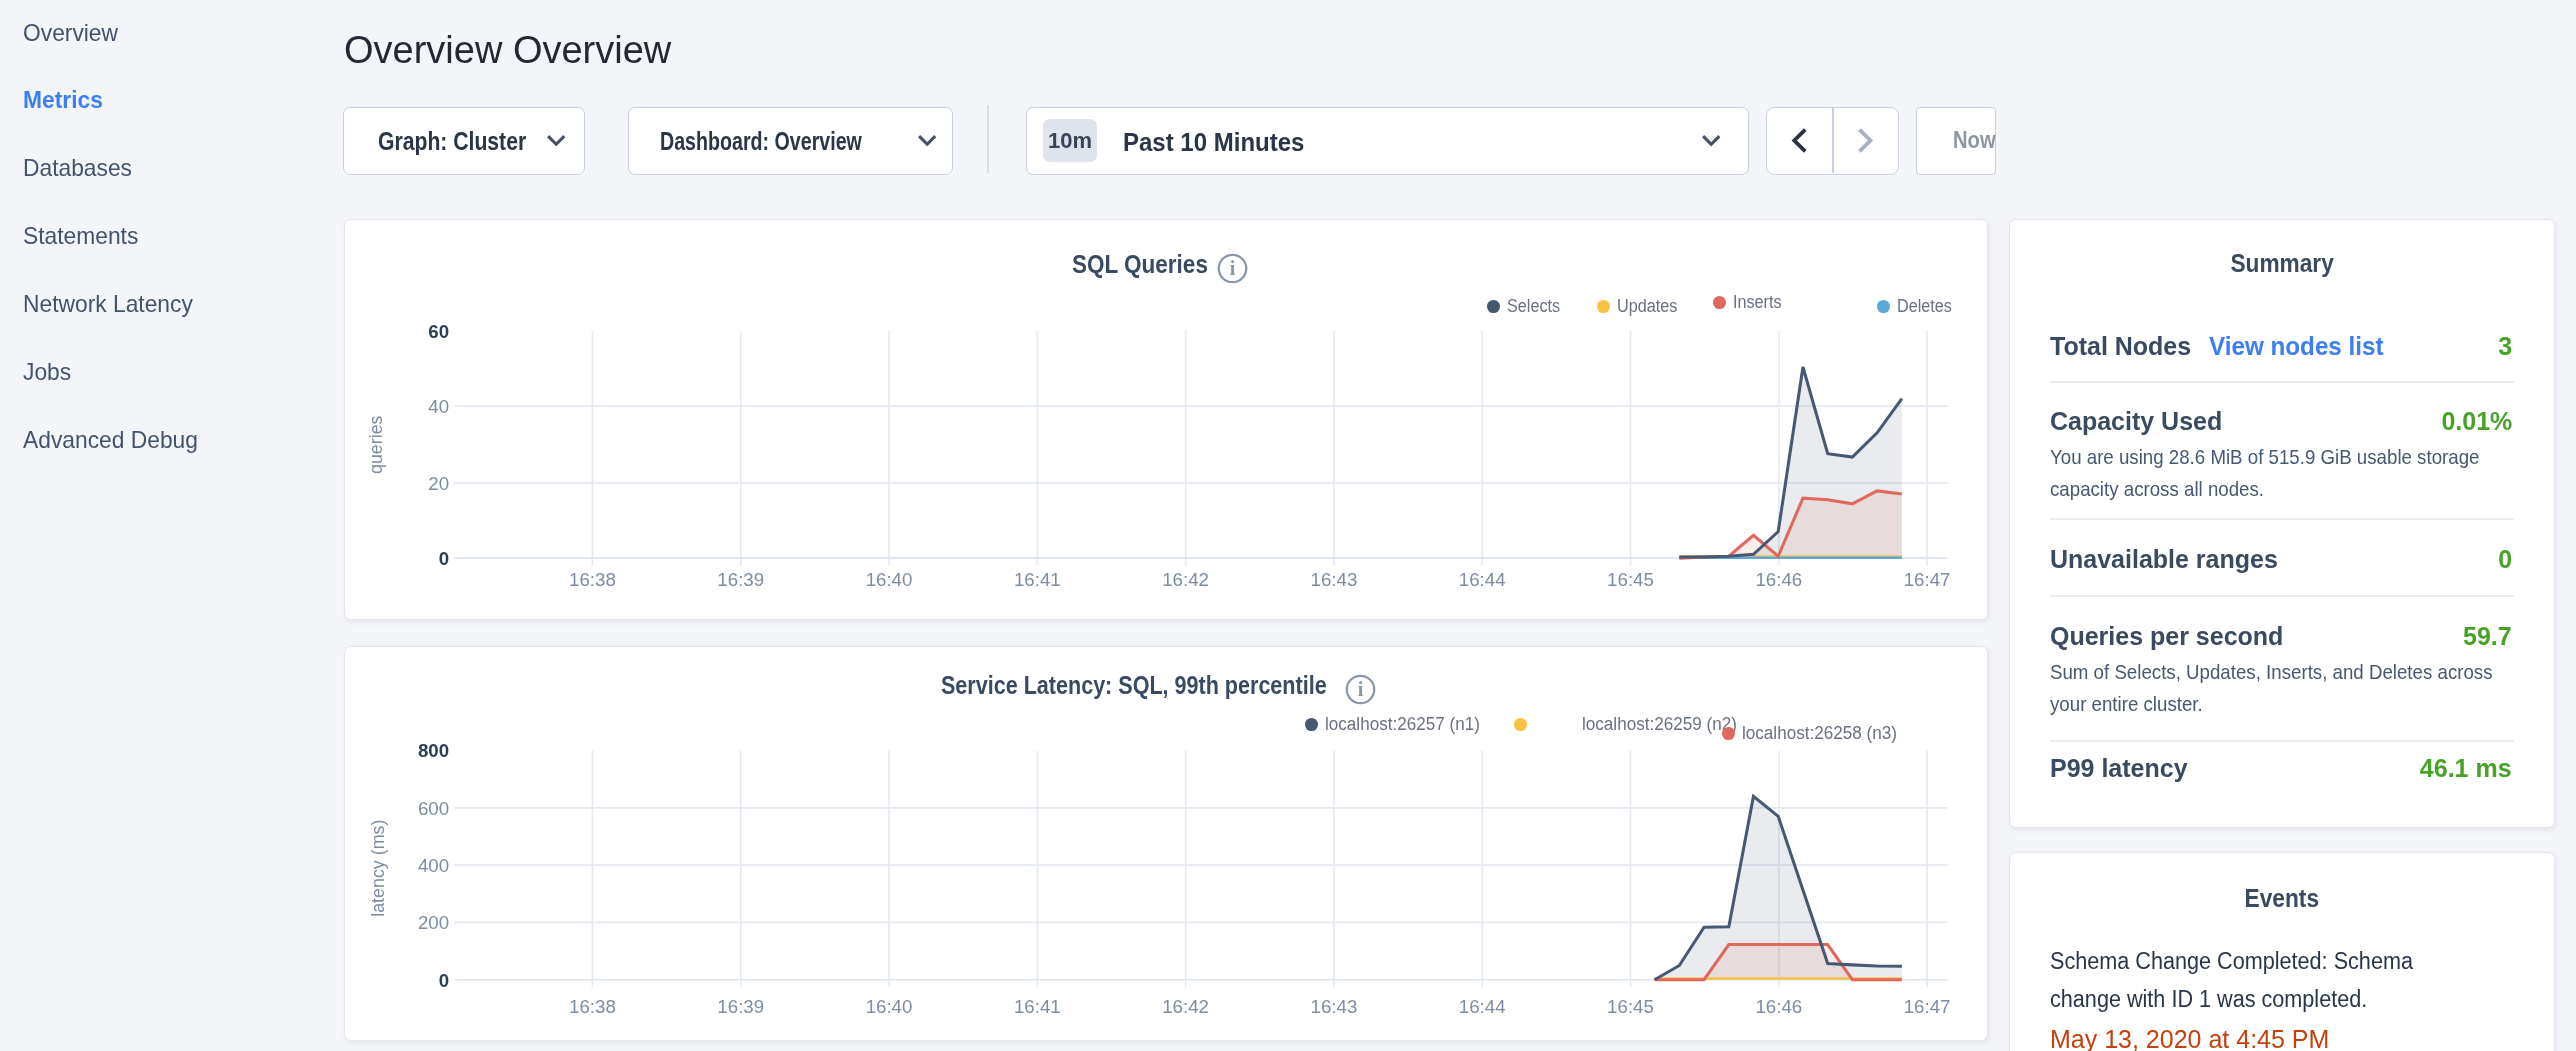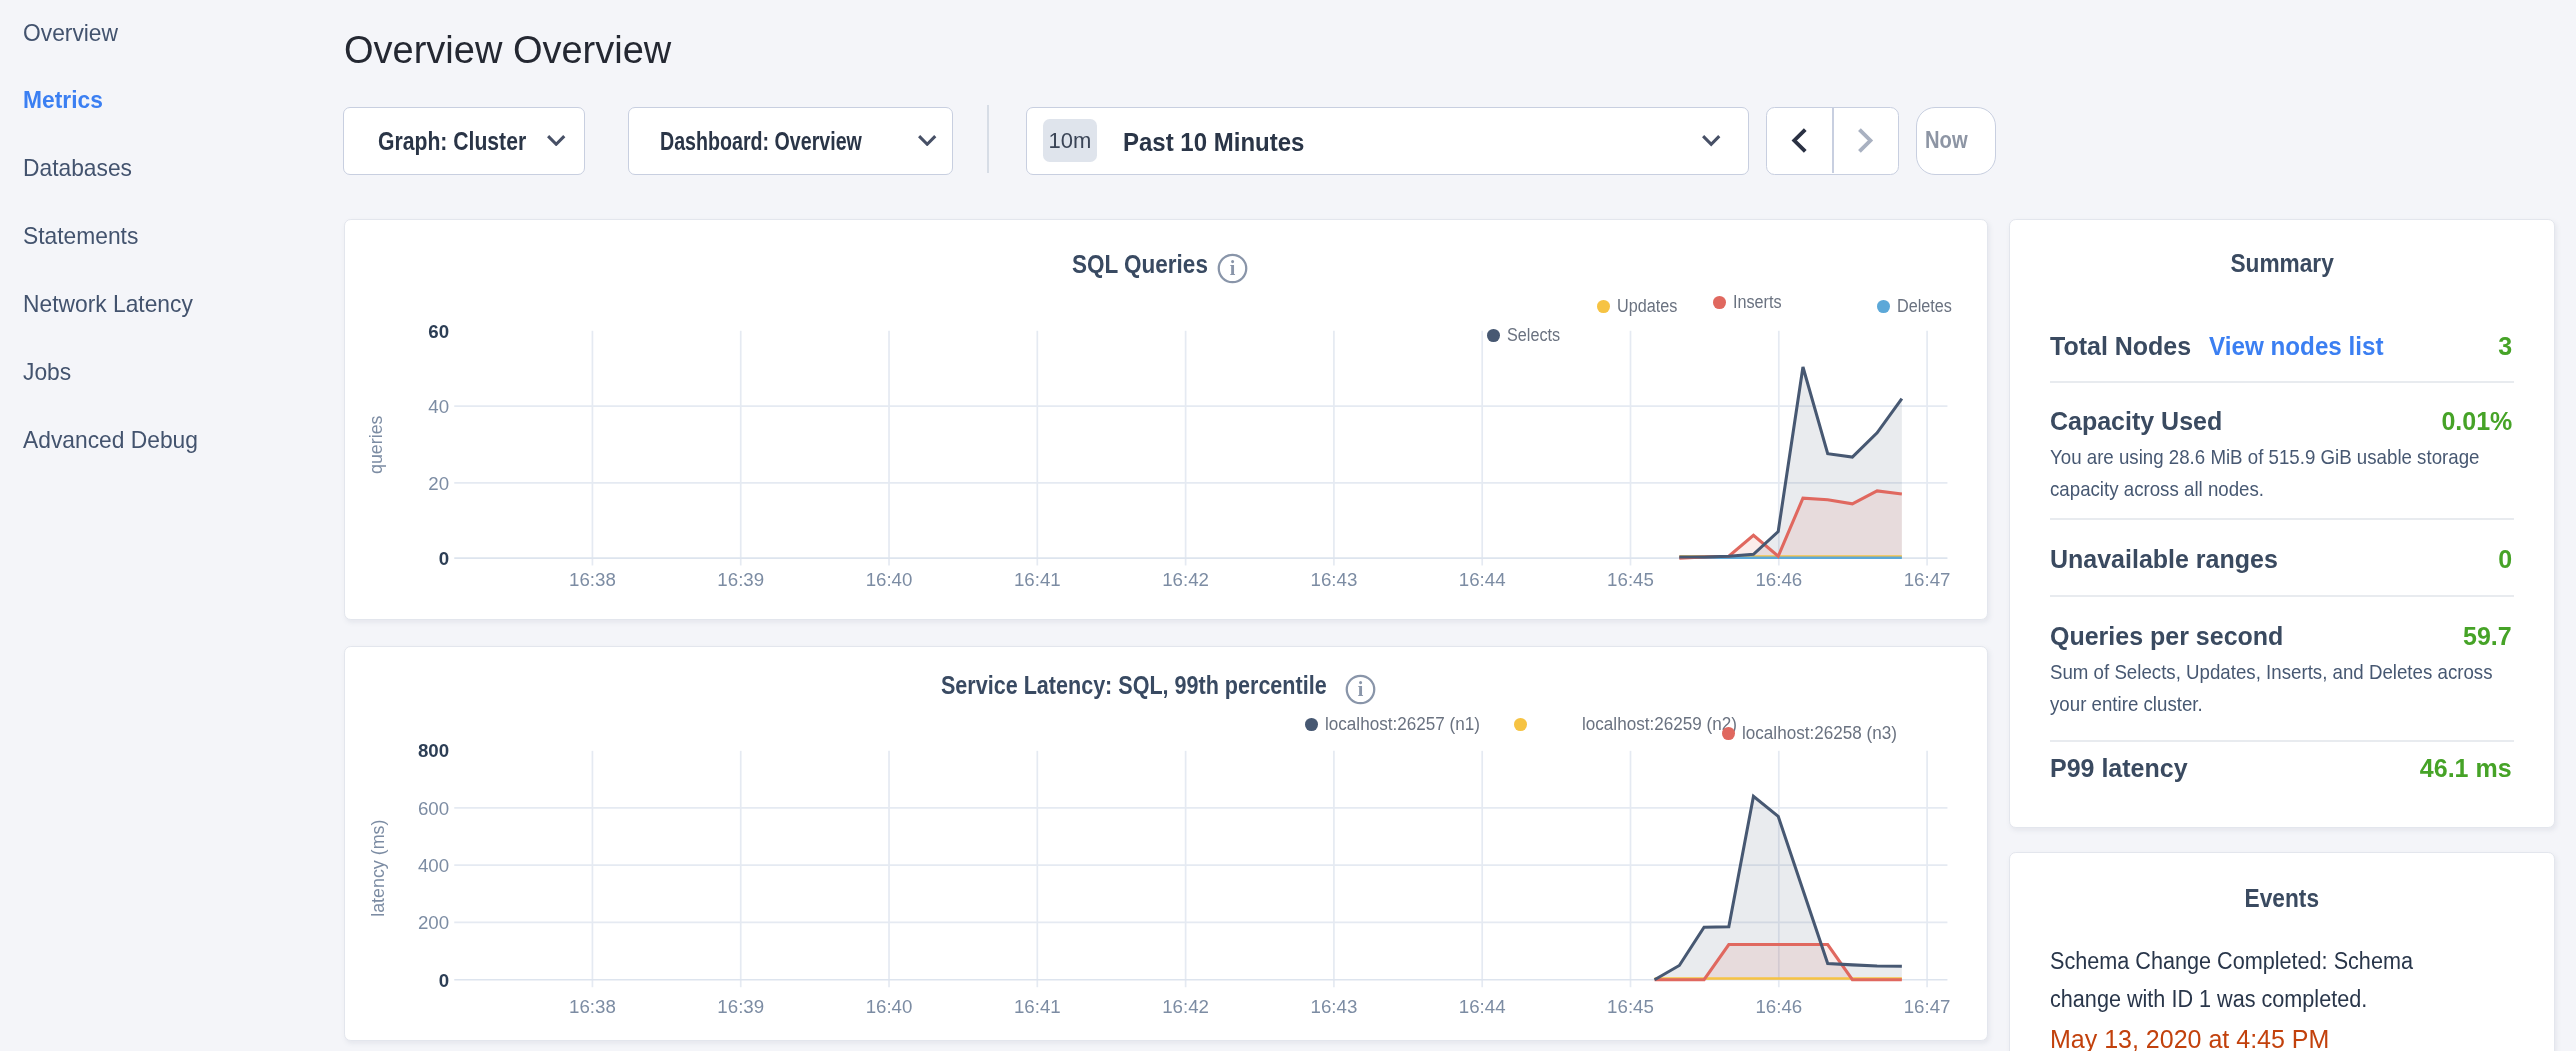--- a/index.html
+++ b/index.html
@@ -41,56 +41,56 @@
     </svg>
 </div>
 <div class="btn" style="left:628px; width:325px;">
   <span class="btnlabel abs sx" style="left:31px; top:18.7px; transform:scaleX(0.77);">Dashboard: Overview</span>
   <svg class="abs" style="left:288px; top:25.5px;" width="20.4" height="12.8" viewBox="0 0 24 15">
       <polyline points="2.5,2.5 12,12 21.5,2.5" fill="none" stroke="#475066" stroke-width="3.6"></polyline>
     </svg>
 </div>
 <div class="abs" style="left:987px; top:105px; width:1.7px; height:68px; background:#d7dde6;"></div>
 <div class="btn" style="left:1026px; width:723px;">
-  <div class="abs" style="left:16px; top:11px; width:54px; height:43px; background:#dfe4ec; border-radius:6.8px; text-align:center; line-height:43px; font-size:22px; font-weight:400; color:#3a4456;">10m</div>
+  <div class="abs" style="left:16px; top:11px; width:54px; height:43px; background:#dfe4ec; border-radius:6.8px; text-align:center; line-height:43px; font-size:22px; font-weight:700; color:#3a4456;">10m</div>
   <span class="btnlabel abs sx" style="left:96px; top:19.6px; font-size:25px; transform:scaleX(0.96);">Past 10 Minutes</span>
   <svg class="abs" style="left:674px; top:26px;" width="20.4" height="12.8" viewBox="0 0 24 15">
       <polyline points="2.5,2.5 12,12 21.5,2.5" fill="none" stroke="#475066" stroke-width="3.6"></polyline>
     </svg>
 </div>
 <div class="btn" style="left:1766px; width:133px; border-radius:8.5px;">
   <div class="abs" style="left:65px; top:0; width:1.7px; height:65px; background:#c8cfe0;"></div>
   <svg class="abs" style="left:23px; top:18.7px;" width="18.7" height="27" viewBox="0 0 22 32">
       <polyline points="18,3 5,16 18,29" fill="none" stroke="#2a3143" stroke-width="4.6"></polyline>
     </svg>
   <svg class="abs" style="left:89px; top:18.7px;" width="18.7" height="27" viewBox="0 0 22 32">
       <polyline points="4,3 17,16 4,29" fill="none" stroke="#a9b1c1" stroke-width="4.6"></polyline>
     </svg>
 </div>
-<div class="btn" style="left:1916px; width:80px; border-radius:19px; text-align:left; line-height:63px;"><span class="sx" style="font-size:24px; font-weight:700; color:#8d95a4; transform:scaleX(0.84); transform-origin:50% 50%; position:relative; left:4.3px;">Now</span></div>
+<div class="btn" style="left:1916px; width:80px; border-radius:4px; text-align:right; line-height:63px;"><span class="sx" style="font-size:24px; font-weight:700; color:#8d95a4; transform:scaleX(0.84); transform-origin:50% 50%; position:relative; left:4.3px;">Now</span></div>
 
 <div class="card" style="left:344px; top:219px; width:1644px; height:401px;"></div>
 <div class="card" style="left:344px; top:646px; width:1644px; height:395px;"></div>
 
 <div class="abs" style="left:1072px; top:252px; height:25px; display:flex; align-items:flex-end;">
   <span class="ctitle sx" style="transform:scaleX(0.90); line-height:25px;">SQL Queries</span>
 </div>
 <svg class="abs" style="left:1217px; top:253px;" width="31" height="31" viewBox="0 0 37 37">
     <circle cx="18.5" cy="18.5" r="16.4" fill="none" stroke="#8995a9" stroke-width="2.7"></circle>
     <text x="18.5" y="26.5" text-anchor="middle" font-family="Liberation Serif" font-size="24" font-weight="700" fill="#8995a9">i</text>
   </svg>
 <div class="abs" style="left:941px; top:673px; height:25px; display:flex; align-items:center;">
   <span class="ctitle sx" style="transform:scaleX(0.862); line-height:25px;">Service Latency: SQL, 99th percentile</span>
 </div>
 <svg class="abs" style="left:1345px; top:674px;" width="31" height="31" viewBox="0 0 37 37">
     <circle cx="18.5" cy="18.5" r="16.4" fill="none" stroke="#8995a9" stroke-width="2.7"></circle>
     <text x="18.5" y="26.5" text-anchor="middle" font-family="Liberation Serif" font-size="24" font-weight="700" fill="#8995a9">i</text>
   </svg>
 
-<div class="leg" style="left:1487px; top:296px;margin-top:29px;">
+<div class="leg" style="left:1487px; top:296px;">
     <span class="dot" style="background:#475872;"></span>
     <span class="lt">Selects</span>
   </div>
 <div class="leg" style="left:1597px; top:296px;">
     <span class="dot" style="background:#f6c343;"></span>
     <span class="lt">Updates</span>
   </div>
 <div class="leg" style="left:1713px; top:292px;">
     <span class="dot" style="background:#e0685f;"></span>
     <span class="lt">Inserts</span>

